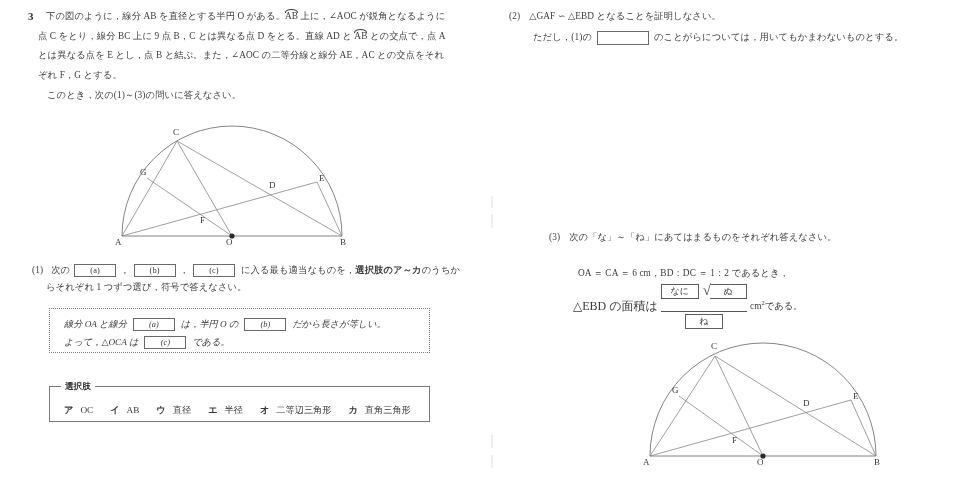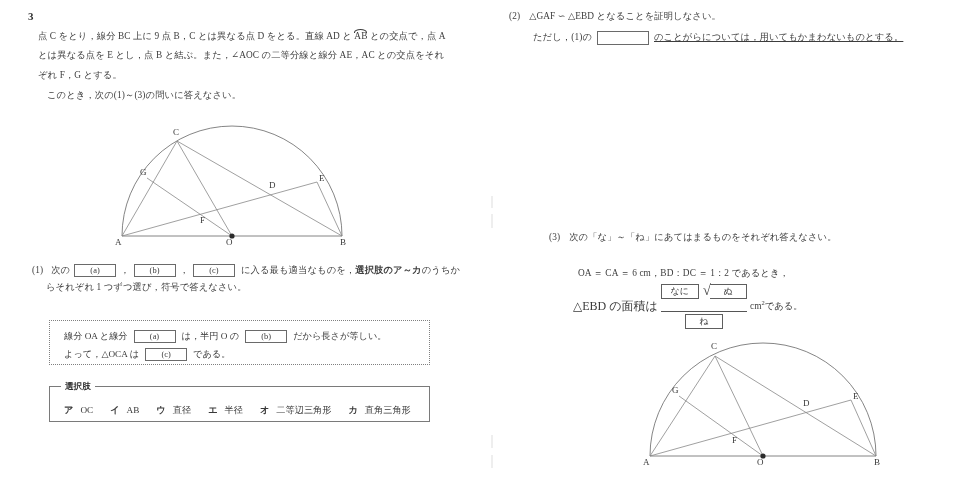--- a/index.html
+++ b/index.html
@@ -192,20 +192,23 @@
     opacity: 0.75;
   }
 </style>
 </head>
 <body>
 
 <div class="page">
 
   <div class="qnum" style="left:28px; top:10px;">3</div>
 
+  <div class="ln" style="left:46px; top:11px;">
+    <span>下の図のように，線分 AB を直径とする半円 O がある。</span><span class="arc"><span>AB</span></span><span> 上に，∠AOC が鋭角となるように</span>
+  </div>
 
   <div class="ln" style="left:38px; top:31px;">
     <span>点 C をとり，線分 BC 上に 9 点 B，C とは異なる点 D をとる。直線 AD と </span><span class="arc"><span>AB</span></span><span> との交点で，点 A</span>
   </div>
 
   <div class="ln" style="left:38px; top:51px;">とは異なる点を E とし，点 B と結ぶ。また，∠AOC の二等分線と線分 AE，AC との交点をそれ</div>
 
   <div class="ln" style="left:38px; top:71px;">ぞれ F，G とする。</div>
 
   <div class="ln" style="left:47px; top:91px;">このとき，次の(1)～(3)の問いに答えなさい。</div>
@@ -248,21 +251,21 @@
     <span style="margin:0 4px;">，</span>
     <span class="blank w-abc">(b)</span>
     <span style="margin:0 4px;">，</span>
     <span class="blank w-abc">(c)</span>
     <span style="margin-left:6px;">に入る最も適当なものを，</span>
     <span class="bold">選択肢のア～カ</span>
     <span>のうちか</span>
   </div>
   <div class="ln" style="left:46px; top:283px;">らそれぞれ 1 つずつ選び，符号で答えなさい。</div>
 
-  <div class="dotbox" style="left:49px; top:320px; width:381px; height:45px;">
+  <div class="dotbox" style="left:49px; top:308px; width:381px; height:45px;font-style:italic;">
     <div class="row" style="left:14px; top:9px; display:flex; align-items:center;">
       <span style="margin-right:6px;">線分 OA と線分</span>
       <span class="blank w-abc">(a)</span>
       <span style="margin:0 6px;">は，半円 O の</span>
       <span class="blank w-abc">(b)</span>
       <span style="margin-left:6px;">だから長さが等しい。</span>
     </div>
     <div class="row" style="left:14px; top:27px; display:flex; align-items:center;">
       <span style="margin-right:6px;">よって，△OCA は</span>
       <span class="blank w-abc">(c)</span>
@@ -300,21 +303,21 @@
     </div>
   </div>
 
   <div class="ln" style="left:509px; top:12px; display:flex; align-items:baseline;">
     <span style="margin-right:9px;">(2)</span>
     <span>△GAF ∽ △EBD となることを証明しなさい。</span>
   </div>
   <div class="ln" style="left:533px; top:31px; display:flex; align-items:center;">
     <span style="margin-right:5px;">ただし，(1)の</span>
     <span class="blank w-empty"></span>
-    <span style="margin-left:5px;text-decoration:underline;">のことがらについては，用いてもかまわないものとする。</span>
+    <span style="margin-left:5px;">のことがらについては，用いてもかまわないものとする。</span>
   </div>
 
   <div class="ln" style="left:549px; top:233px; display:flex; align-items:baseline;">
     <span style="margin-right:9px;">(3)</span>
     <span>次の「な」～「ね」にあてはまるものをそれぞれ答えなさい。</span>
   </div>
 
   <div class="ln" style="left:578px; top:269px;">OA ＝ CA ＝ 6 cm，BD：DC ＝ 1：2 であるとき，</div>
 
   <div class="fracwrap" style="left:573px; top:284px;">

